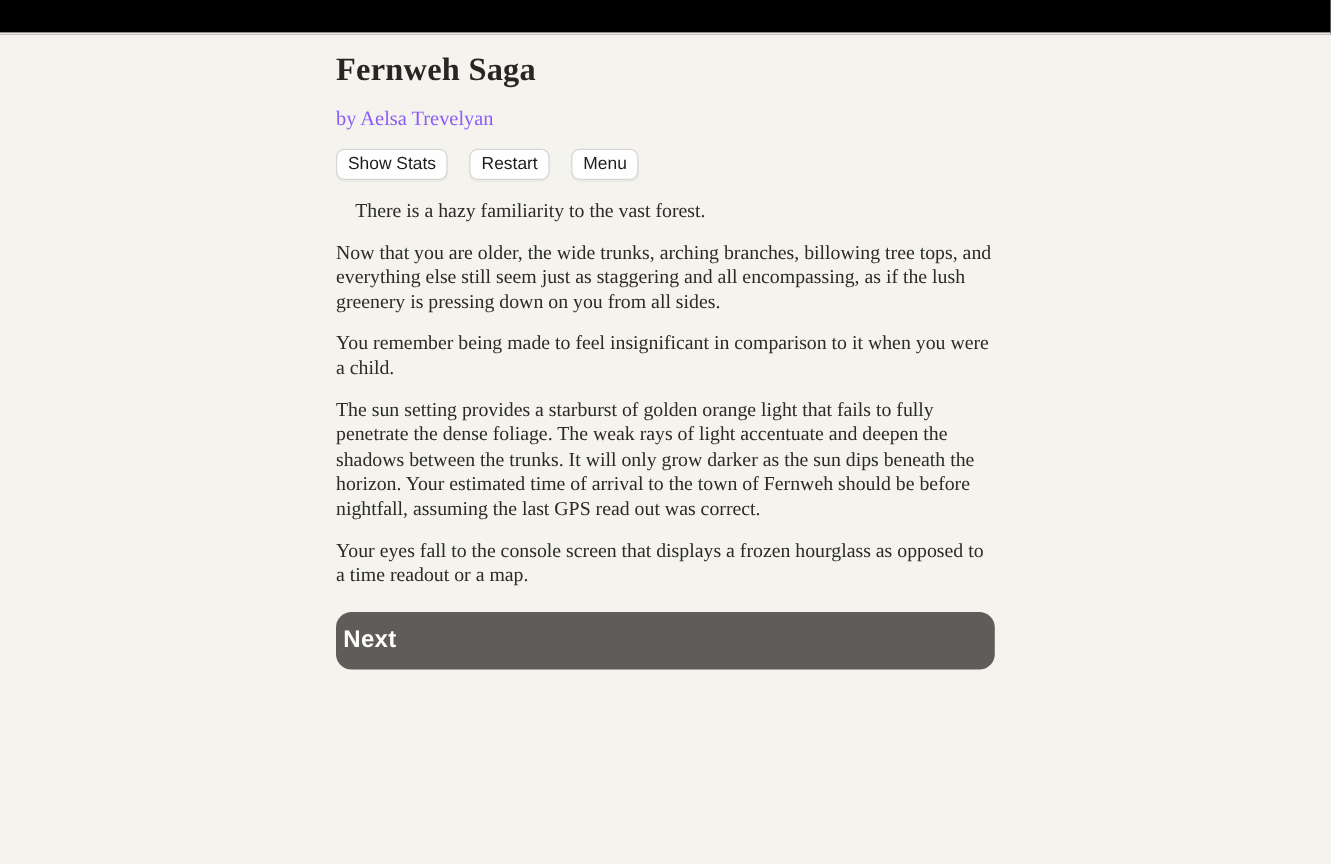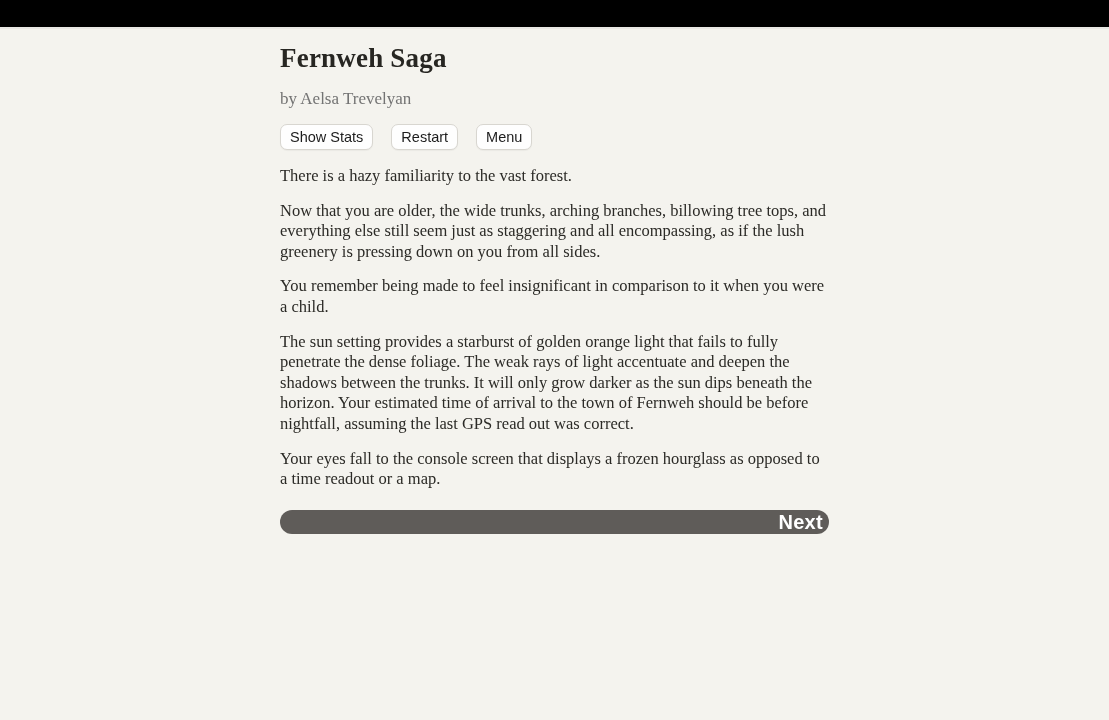--- a/index.html
+++ b/index.html
@@ -31,21 +31,21 @@
     font-weight: bold;
     line-height: 33px;
     margin: 0;
     color: #272622;
     letter-spacing: 0.2px;
   }
   .game-author {
     font-size: 17px;
     line-height: 22px;
     margin: 13px 0 0 0;
-    color: #737373;
+    color: #8b5cf6;
   }
   .btn-row {
     margin-top: 14px;
     display: flex;
     gap: 18px;
     align-items: center;
   }
   .ui-btn {
     font-family: "Liberation Sans", "DejaVu Sans", sans-serif;
     font-size: 14.5px;
@@ -58,36 +58,37 @@
     cursor: pointer;
     box-shadow: 0 1px 1px rgba(0,0,0,0.04);
   }
   .story p {
     font-size: 16.5px;
     line-height: 20.6px;
     margin: 14px 0 0 0;
   }
   .story p:first-child {
     margin-top: 16px;
+    margin-left: 16px;
   }
   .next-btn {
     display: block;
     width: 100%;
-    height: 24px;
+    height: 48px;
     margin-top: 20px;
     background: #5f5c59;
     border: none;
     border-radius: 13px;
     color: #ffffff;
     font-family: "Liberation Sans", "DejaVu Sans", sans-serif;
     font-size: 20px;
     font-weight: bold;
     letter-spacing: 0.3px;
     cursor: pointer;
-    text-align: right;
+    text-align: left;
   }
 </style>
 </head>
 <body>
 
 <div class="topbar"></div>
 
 <div class="content">
 
   <h1 class="game-title">Fernweh Saga</h1>

